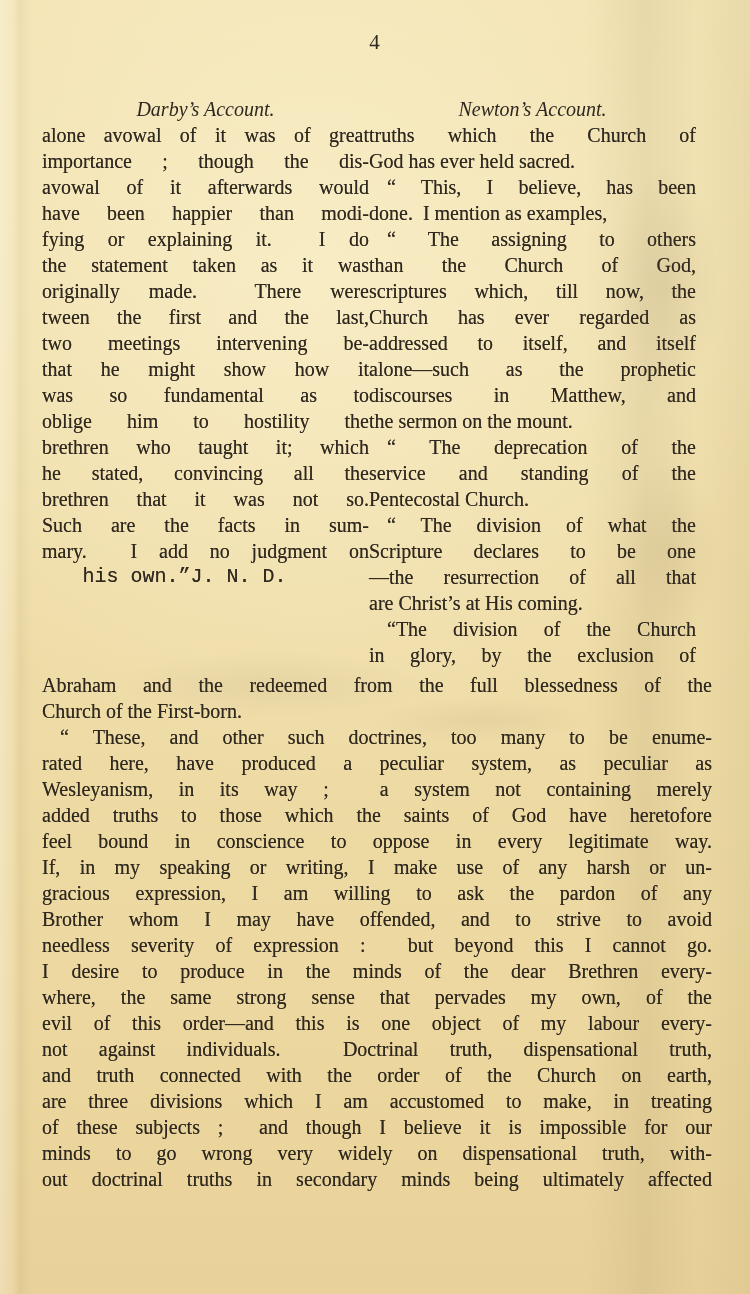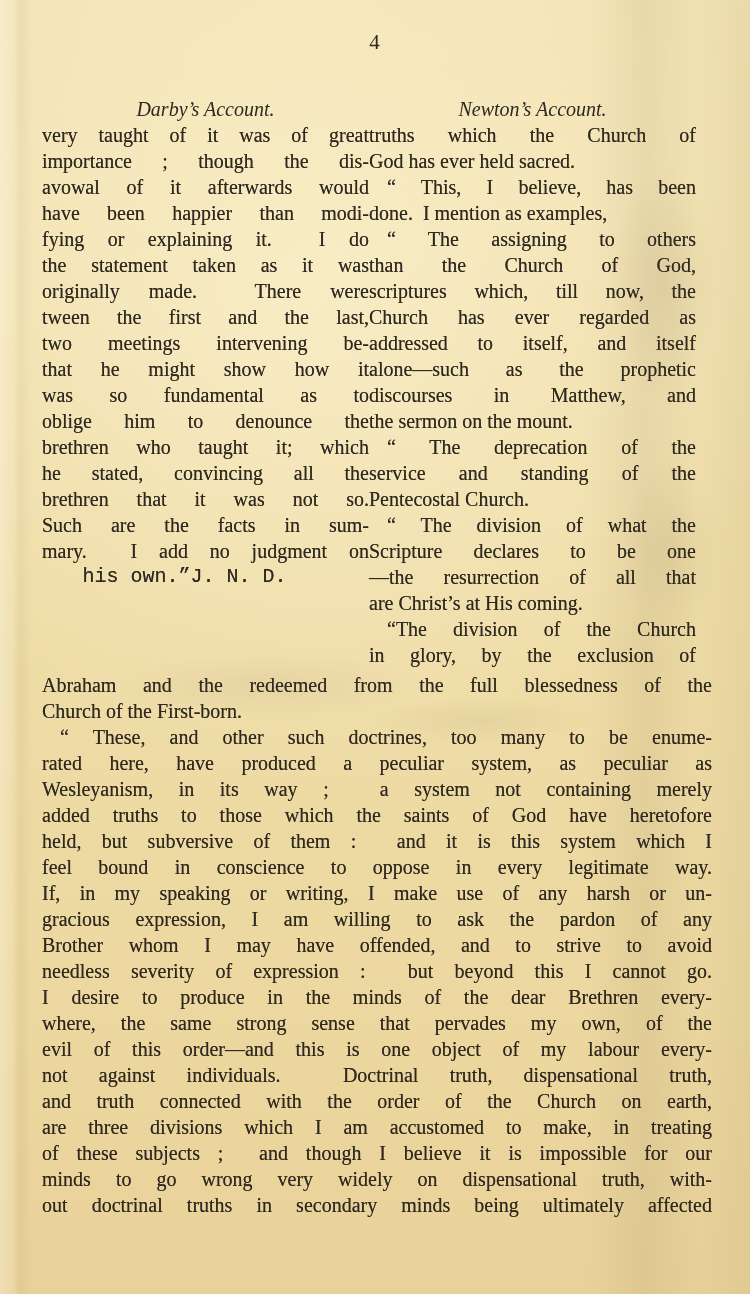--- a/index.html
+++ b/index.html
@@ -69,32 +69,32 @@
   <div class="ghost g2"></div>
   <div class="ghost g3"></div>
   <div class="ghost g4"></div>
 
   <div class="page-number">4</div>
 
   <div class="columns">
     <div class="col">
       <div class="col-header">Darby’s Account.</div>
       <div>
-          <div class="line just">very taught of it was of great</div>
+          <div class="line just">alone avowal of it was of great</div>
           <div class="line just">importance ; though the dis-</div>
           <div class="line just">avowal of it afterwards would</div>
           <div class="line just">have been happier than modi-</div>
           <div class="line just">fying or explaining it.  I do</div>
           <div class="line just">the statement taken as it was</div>
           <div class="line just">originally made.  There were</div>
           <div class="line just">tween the first and the last,</div>
           <div class="line just">two meetings intervening be-</div>
           <div class="line just">that he might show how it</div>
           <div class="line just">was so fundamental as to</div>
-          <div class="line just">oblige him to denounce the</div>
+          <div class="line just">oblige him to hostility the</div>
           <div class="line just">brethren who taught it; which</div>
           <div class="line just">he stated, convincing all the</div>
           <div class="line just">brethren that it was not so.</div>
           <div class="line just">Such are the facts in sum-</div>
           <div class="line just">mary.  I add no judgment on</div>
           <div class="line split"><span>his own.”</span><span>J. N. D.</span></div>
         </div>
     </div>
     <div class="col">
       <div class="col-header">Newton’s Account.</div>
@@ -124,21 +124,20 @@
     </div>
   </div>
 
   <div class="fullwidth">
       <div class="line just">Abraham and the redeemed from the full blessedness of the</div>
       <div class="line">Church of the First-born.</div>
       <div class="line just ind">“ These, and other such doctrines, too many to be enume-</div>
       <div class="line just">rated here, have produced a peculiar system, as peculiar as</div>
       <div class="line just">Wesleyanism, in its way ;  a system not containing merely</div>
       <div class="line just">added truths to those which the saints of God have heretofore</div>
-      <div class="line just">held, but subversive of them :  and it is this system which I</div>
       <div class="line just">feel bound in conscience to oppose in every legitimate way.</div>
       <div class="line just">If, in my speaking or writing, I make use of any harsh or un-</div>
       <div class="line just">gracious expression, I am willing to ask the pardon of any</div>
       <div class="line just">Brother whom I may have offended, and to strive to avoid</div>
       <div class="line just">needless severity of expression :  but beyond this I cannot go.</div>
       <div class="line just">I desire to produce in the minds of the dear Brethren every-</div>
       <div class="line just">where, the same strong sense that pervades my own, of the</div>
       <div class="line just">evil of this order—and this is one object of my labour every-</div>
       <div class="line just">not against individuals.  Doctrinal truth, dispensational truth,</div>
       <div class="line just">and truth connected with the order of the Church on earth,</div>

